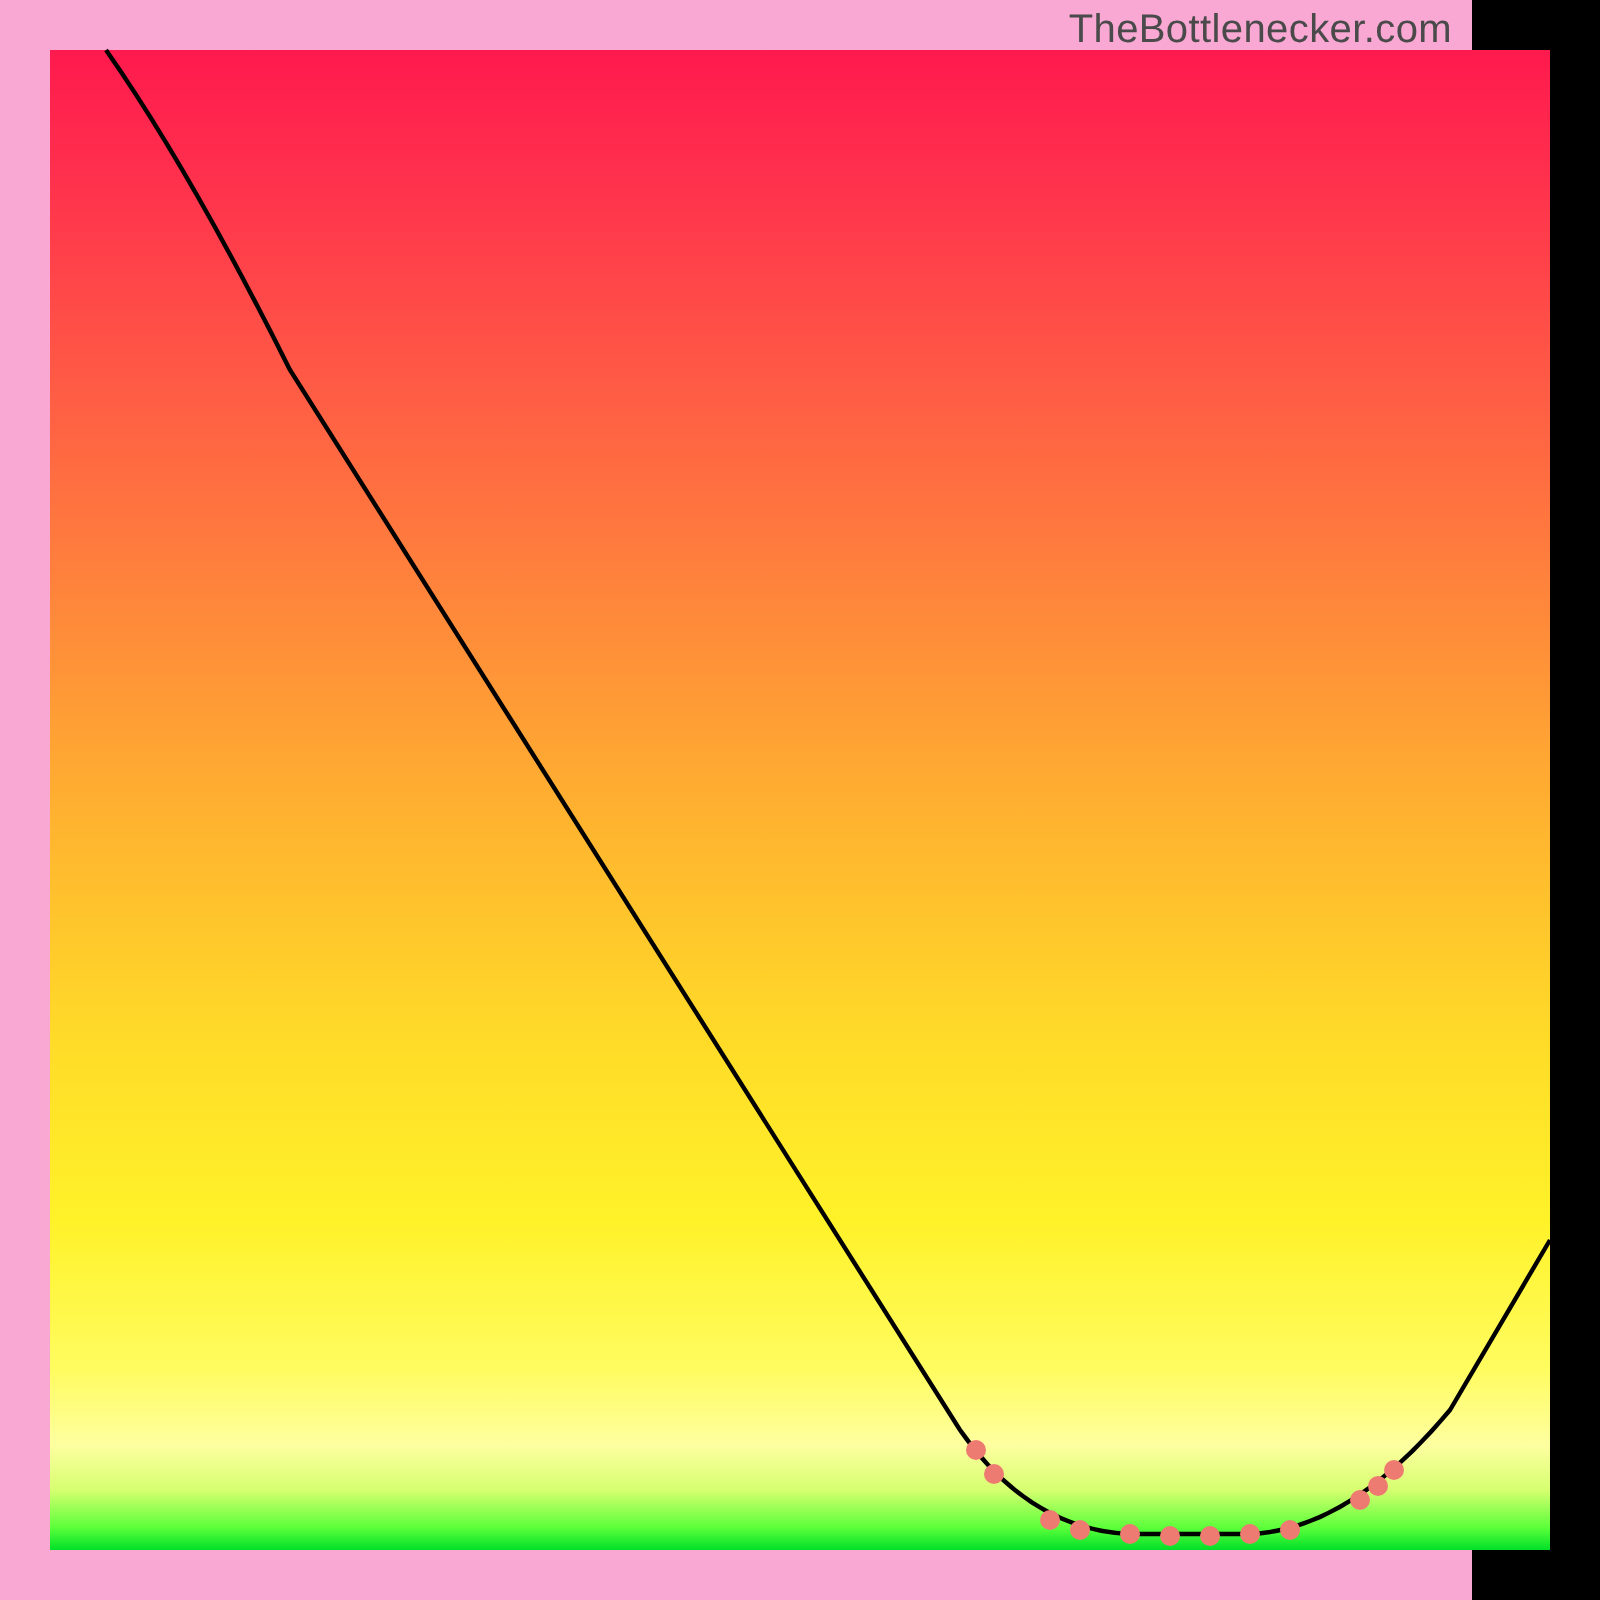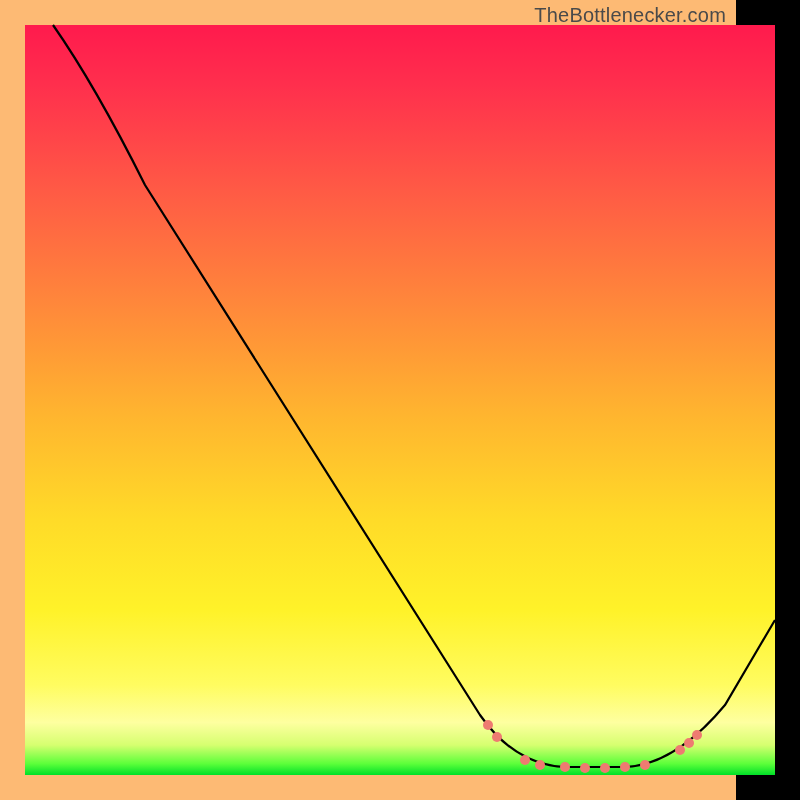--- a/index.html
+++ b/index.html
@@ -10,21 +10,21 @@
     overflow: hidden;
     background: #000;
     font-family: Arial, Helvetica, sans-serif;
   }
   .frame {
     position: absolute;
     left: 0;
     top: 0;
     width: 736px;
     height: 800px;
-    background: #fdba74;
+    background: #f9a8d4;
     text-decoration: underline;
   }
   .plot {
     position: absolute;
     left: 25px;
     top: 25px;
     width: 750px;
     height: 750px;
     
     background: linear-gradient(

